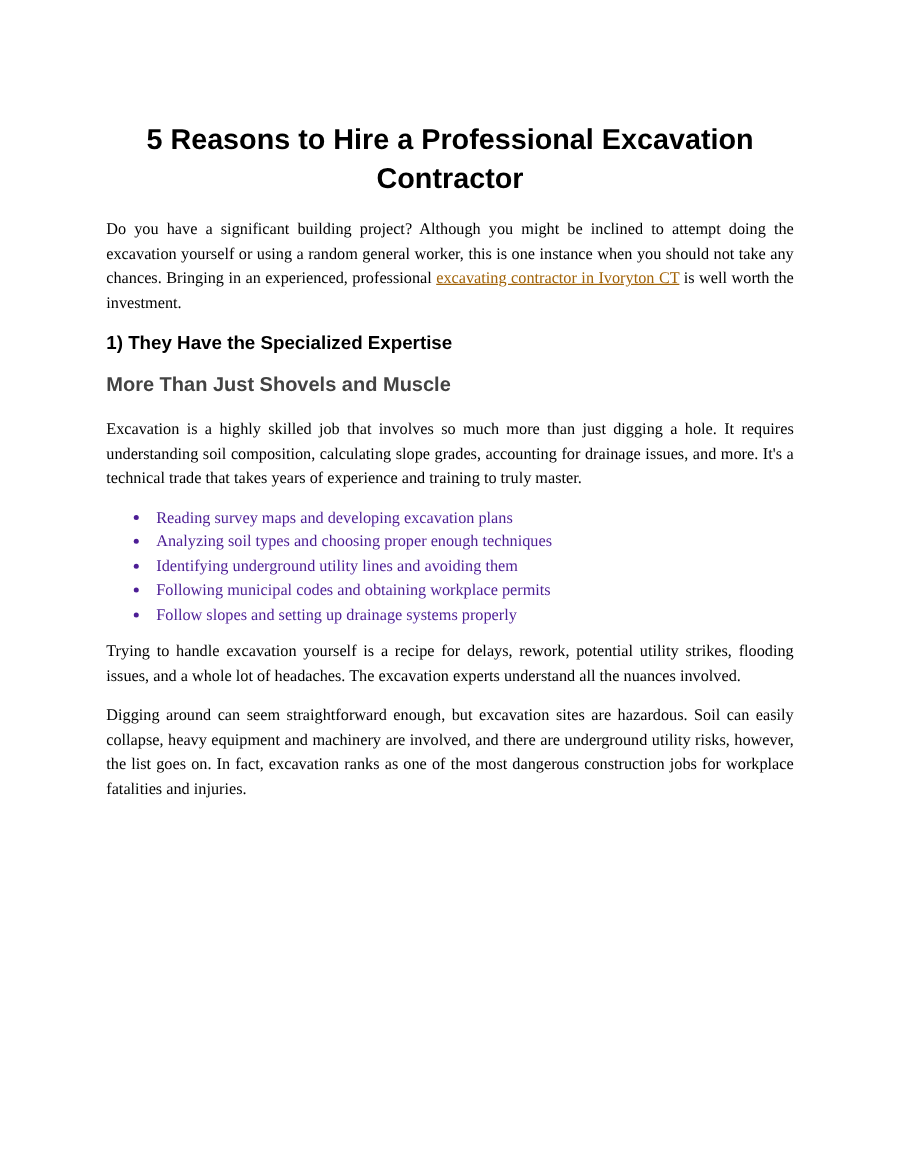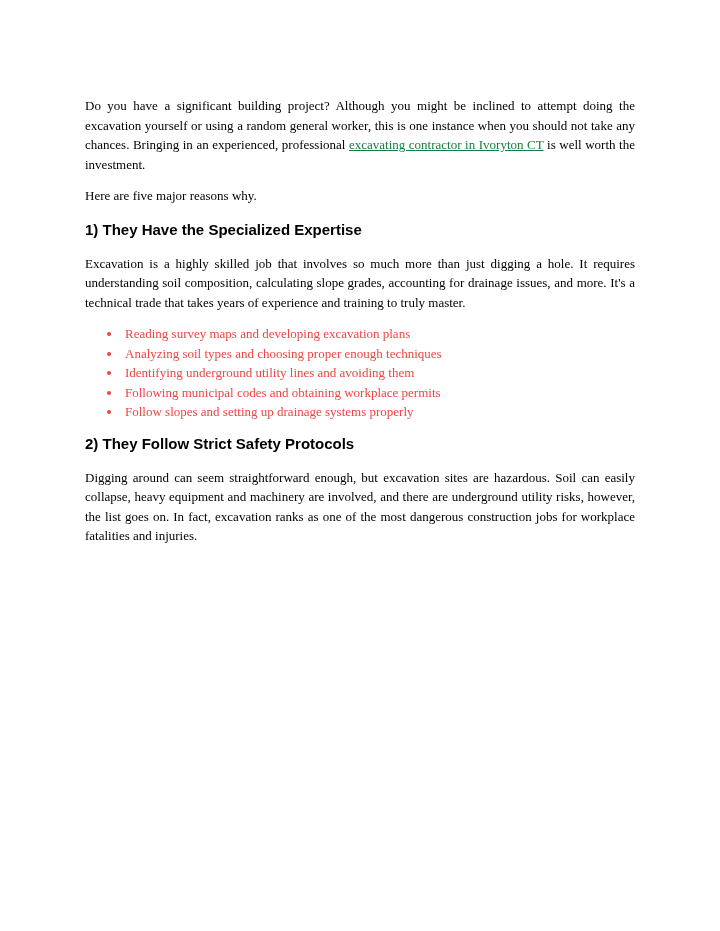--- a/index.html
+++ b/index.html
@@ -55,52 +55,53 @@
   }
   ul.bullet-list {
     margin: 0 0 10px 0;
     padding-left: 37px;
     list-style-type: disc;
   }
   ul.bullet-list li {
     font-family: "Liberation Serif", serif;
     font-size: 13px;
     line-height: 19.5px;
-    color: #ef4444;
+    color: #4c1d95;
     padding-left: 3px;
   }
   a.doc-link {
-    color: #15803d;
+    color: #a16207;
     text-decoration: underline;
     cursor: pointer;
   }
 </style>
 </head>
 <body>
 
 <div class="page">
 
+  <h1 class="doc-title">5 Reasons to Hire a Professional Excavation Contractor</h1>
 
   <p class="body-text"><span>Do you have a significant building project? Although you might be inclined to attempt doing the excavation yourself or using a random general worker, this is one instance when you should not take any chances. Bringing in an experienced, professional </span><a class="doc-link" href="#">excavating contractor in Ivoryton CT</a><span> is well worth the investment.</span></p>
 
-  <p class="body-text lead-in">Here are five major reasons why.</p>
 
   <h2 class="section-heading">1) They Have the Specialized Expertise</h2>
 
+  <h3 class="sub-heading">More Than Just Shovels and Muscle</h3>
 
   <p class="body-text">Excavation is a highly skilled job that involves so much more than just digging a hole. It requires understanding soil composition, calculating slope grades, accounting for drainage issues, and more. It's a technical trade that takes years of experience and training to truly master.</p>
 
 
   <ul class="bullet-list">
     <li>Reading survey maps and developing excavation plans</li>
     <li>Analyzing soil types and choosing proper enough techniques</li>
     <li>Identifying underground utility lines and avoiding them</li>
     <li>Following municipal codes and obtaining workplace permits</li>
     <li>Follow slopes and setting up drainage systems properly</li>
   </ul>
 
+  <p class="body-text">Trying to handle excavation yourself is a recipe for delays, rework, potential utility strikes, flooding issues, and a whole lot of headaches. The excavation experts understand all the nuances involved.</p>
 
-  <h2 class="section-heading">2) They Follow Strict Safety Protocols</h2>
 
 
   <p class="body-text">Digging around can seem straightforward enough, but excavation sites are hazardous. Soil can easily collapse, heavy equipment and machinery are involved, and there are underground utility risks, however, the list goes on. In fact, excavation ranks as one of the most dangerous construction jobs for workplace fatalities and injuries.</p>
 
 </div>
 
 </body></html>

